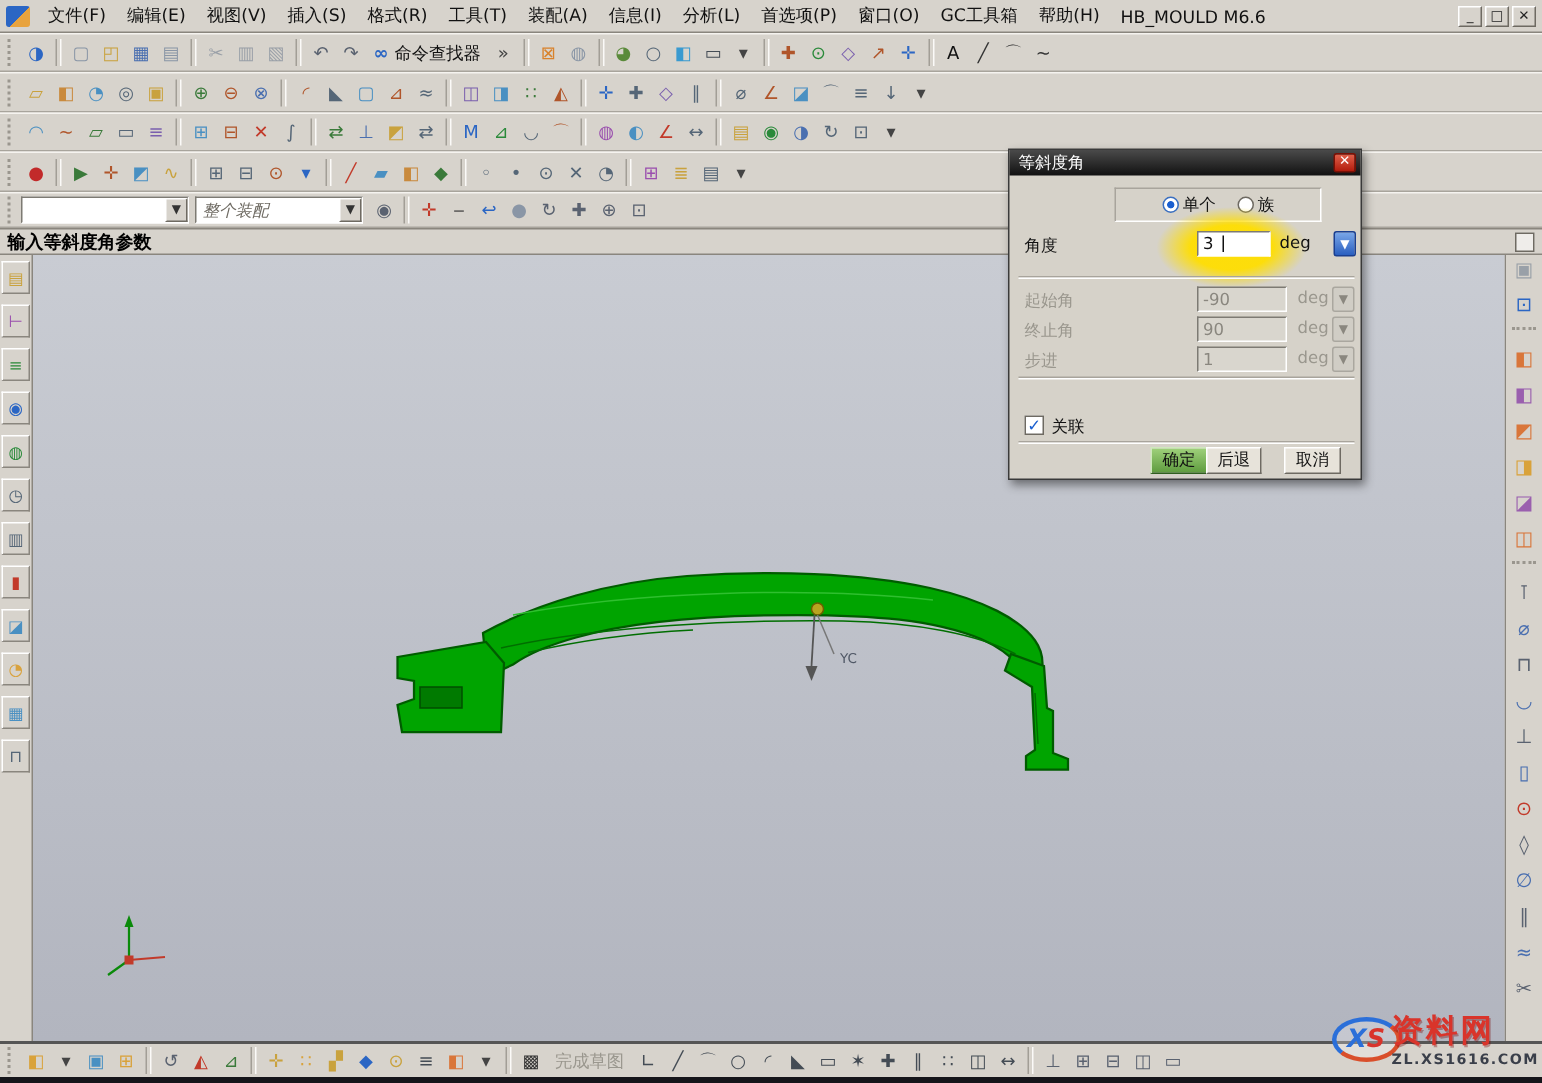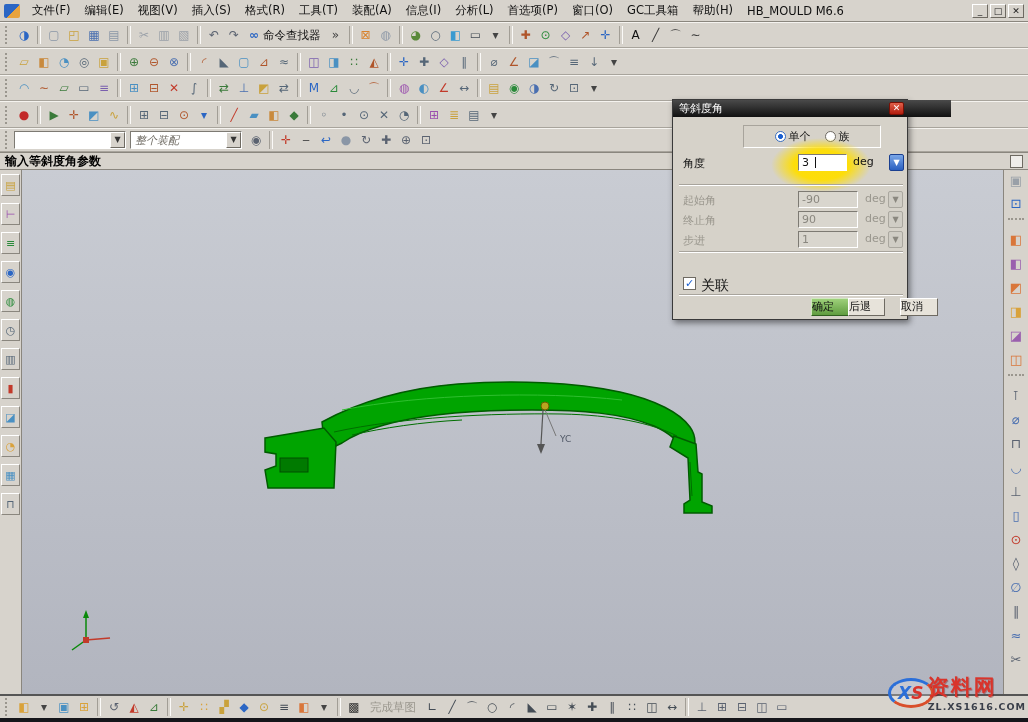--- a/index.html
+++ b/index.html
@@ -56,21 +56,21 @@
   .canvas { position:relative; width:981px; height:100%;
     background:linear-gradient(#c9ccd3,#b2b5bf); overflow:hidden; }
   .rightbar { width:25px; height:100%; background:#d7d3cc; border-left:1px solid #8a867e;
     display:flex; flex-direction:column; align-items:center; padding-top:2px; gap:5px; overflow:hidden; }
   .rightbar .ticon { margin:0; font-size:13px; }
   .rbar-gap { height:8px; border-top:2px dotted #9a968e; width:16px; flex:0 0 auto; }
 
   
   .dialog { position:absolute; left:672px; top:99px; width:236px; height:221px;
     background:#d6d2c9; border:1px solid #3a3a3a; box-shadow:2px 3px 6px rgba(0,0,0,.45); z-index:30; }
-  .dlg-title { position:absolute; left:0; top:0; width:278px; height:17px;
+  .dlg-title { position:absolute; left:0; top:0; width:234px; height:17px;
     background:linear-gradient(#4a4a4a,#111); color:#fff; font-size:11px; line-height:17px;
     padding-left:6px; }
   .dlg-close { position:absolute; right:3px; top:2px; width:15px; height:13px;
     background:linear-gradient(#e0604a,#b21d0e); border:1px solid #7a1005; border-radius:2px;
     color:#fff; font-size:9px; line-height:11px; text-align:center; font-weight:bold; }
   .groupbox { position:absolute; left:70px; top:25px; width:138px; height:23px;
     border:1px solid; border-color:#a8a49c #fff #fff #a8a49c;
     display:flex; align-items:center; justify-content:center; gap:14px; background:#d6d2c9; }
   .radio { display:inline-flex; align-items:center; gap:3px; font-size:11px; color:#111; }
   .rdot { width:11px; height:11px; border-radius:50%; border:1px solid #6e6a62; background:#fff; }
@@ -86,23 +86,23 @@
   .dspin { position:absolute; top:0; width:15px; height:17px; text-align:center; font-size:8px; line-height:15px; }
   .dspin.blue { background:linear-gradient(#7aa7e8,#2a5fc0); color:#fff; border:1px solid #1a3f90; border-radius:2px; }
   .dspin.gray { background:#d0cdc5; color:#8a877f; border:1px solid #aaa79f; border-radius:2px; }
   .dsep { position:absolute; left:6px; width:224px; height:2px;
     border-top:1px solid #a8a49c; border-bottom:1px solid #fff; }
   .blob { position:absolute; left:98px; top:38px; width:100px; height:54px; border-radius:50%;
     background:radial-gradient(closest-side, rgba(255,222,0,.95) 55%, rgba(255,222,0,0)); z-index:0; }
   .caret { display:inline-block; width:1px; height:11px; background:#111; margin-left:6px; vertical-align:-2px; }
   .checkbox { position:absolute; left:10px; top:177px; width:13px; height:13px; background:#fff;
     border:1px solid #6e6a62; color:#1a5fd0; font-size:11px; line-height:11px; text-align:center; font-weight:bold; }
-  .chklabel { position:absolute; left:28px; top:177px; font-size:14px; color:#111; }
+  .chklabel { position:absolute; left:28px; top:177px; font-size:11px; color:#111; }
   .dbtn { position:absolute; top:198px; height:18px; background:#e7e3da; border:1px solid;
-    border-color:#fff #6e6a62 #6e6a62 #fff; font-size:11px; text-align:left; line-height:16px; color:#111;margin-left:44px; }
+    border-color:#fff #6e6a62 #6e6a62 #fff; font-size:11px; text-align:center; line-height:16px; color:#111; }
   .dbtn.primary { background:linear-gradient(#9ed07a,#5f9c3f); border-color:#cfe8bd #2f5f1f #2f5f1f #cfe8bd; }
 
   
   .bottombar { position:absolute; left:0; top:694px; width:1028px; height:24px;
     background:#d7d3cc; border-top:2px solid #555; display:flex; align-items:center; padding:0 3px;
     overflow:hidden; white-space:nowrap; }
   .finish-label { font-size:11.5px; color:#9a978e; margin:0 6px; flex:0 0 auto; }
   .bottom-strip { position:absolute; left:0; top:718px; width:1028px; height:4px; background:#15151a; }
 
   

